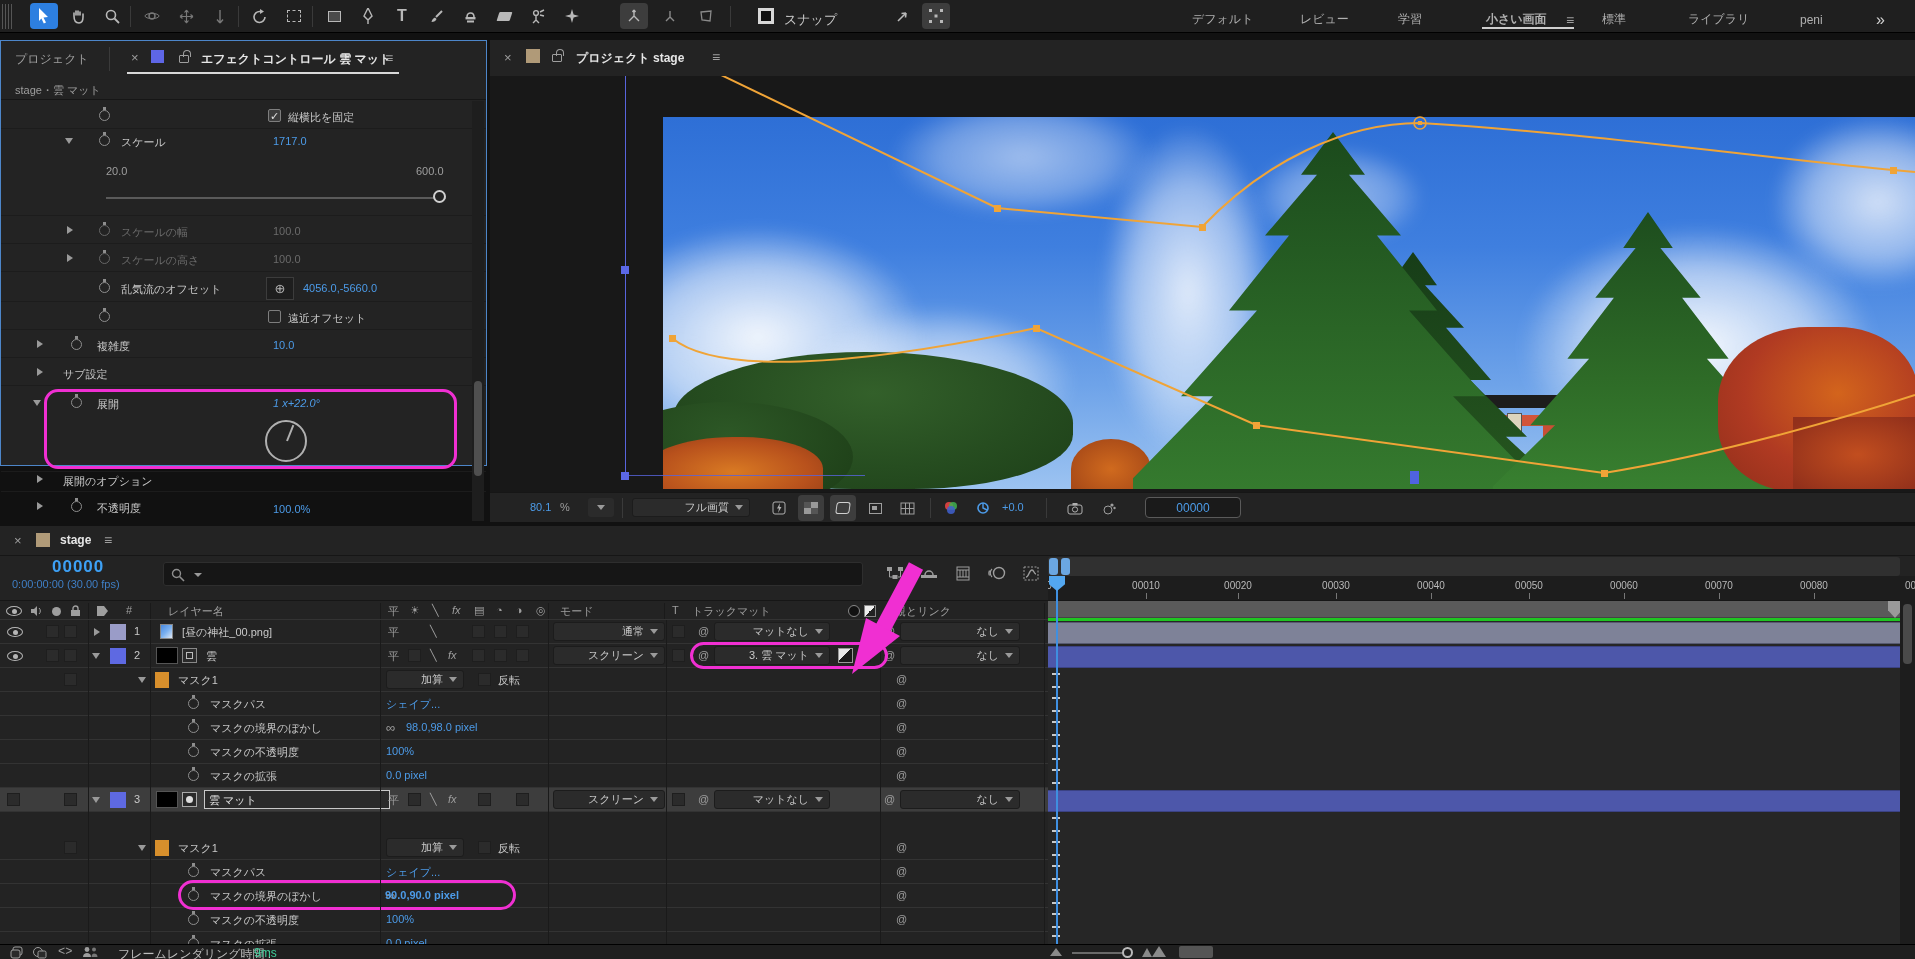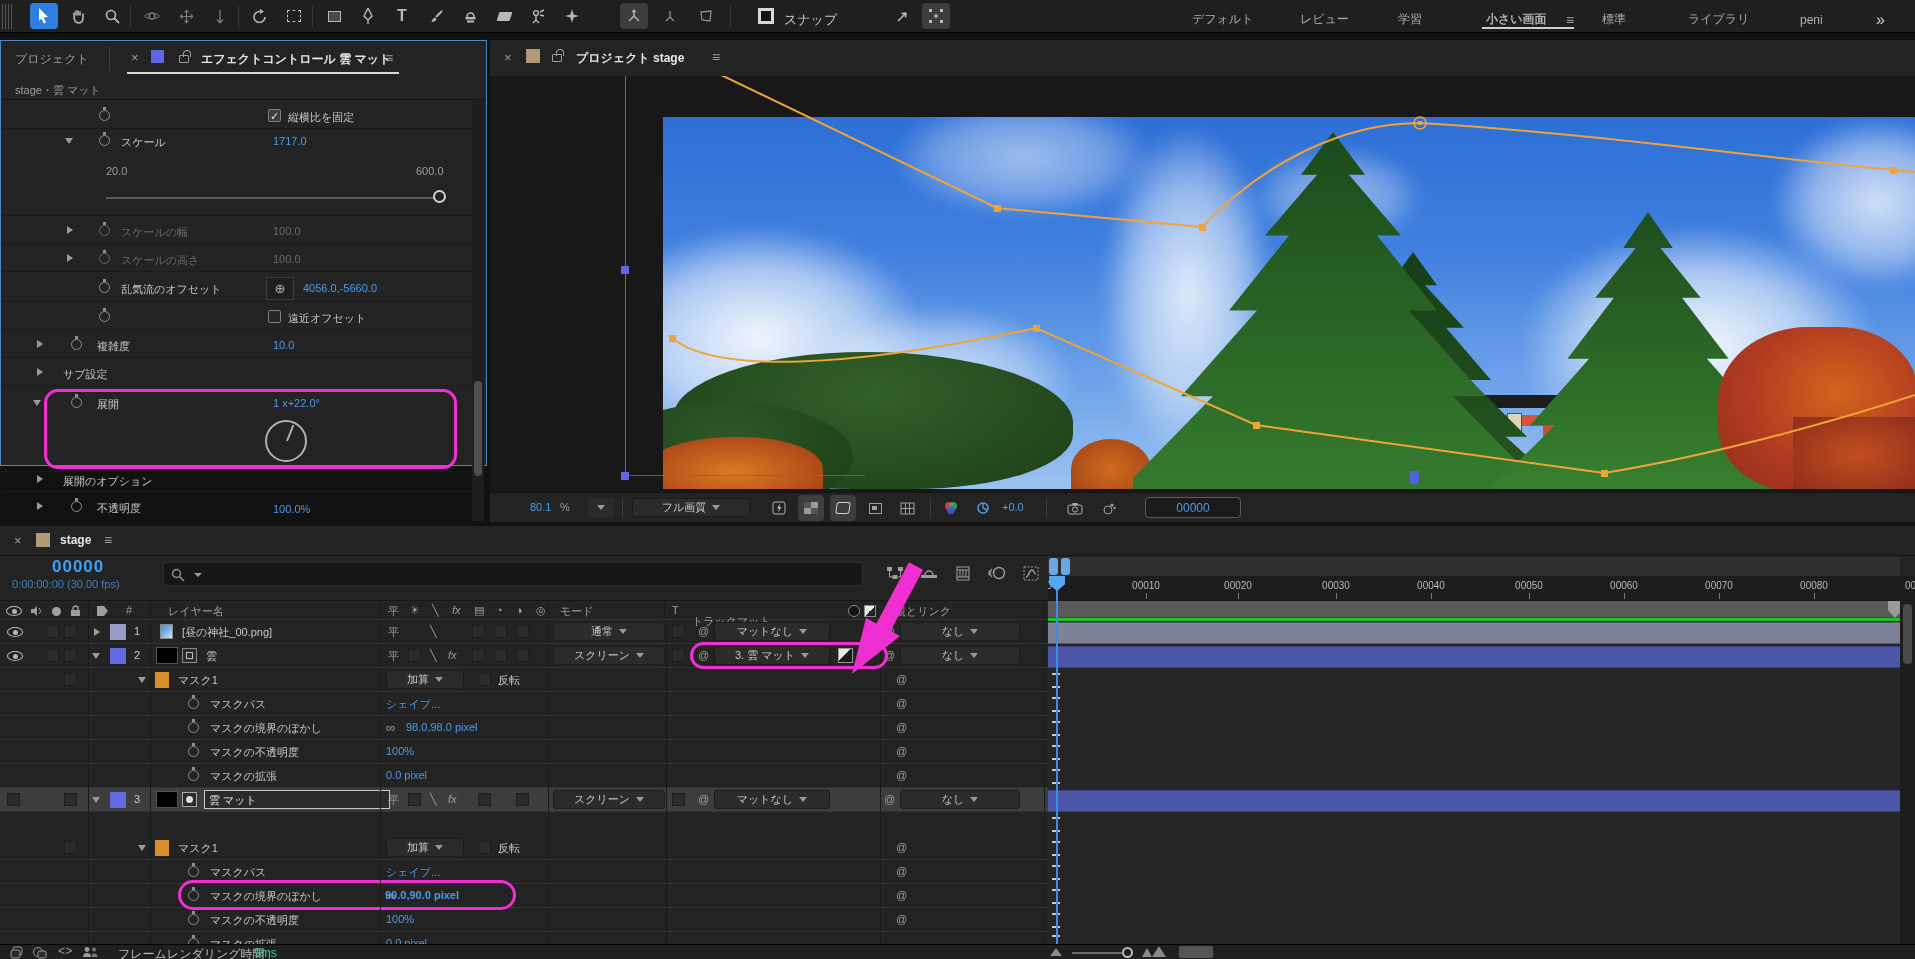--- a/index.html
+++ b/index.html
@@ -6,21 +6,21 @@
   *{box-sizing:border-box;}
   .app{position:relative;width:1915px;height:959px;background:#111;font-family:"Liberation Sans","DejaVu Sans",sans-serif;color:#c9c9c9;overflow:hidden;}
   .abs{position:absolute;}
   .t10{font-size:10px;}.t11{font-size:11px;}.t12{font-size:12px;}
   .dim{color:#9e9e9e;}.dis{color:#6a6a6a;}.blu{color:#4c9be8;}.wht{color:#e6e6e6;}
   .panel{position:absolute;background:#232323;}
   .tile{position:absolute;width:28px;height:26px;border-radius:4px;display:flex;align-items:center;justify-content:center;color:#b8b8b8;}
   .tile.on{background:#2d7fe0;color:#fff;}
   .tile.grp{color:#787878;}
   .tile.sel{background:#3d3d3d;}
-  .dd{position:absolute;height:19px;background:#2b2b2b;border:1px solid #1c1c1c;border-radius:3px;display:flex;align-items:center;justify-content:center;color:#c9c9c9;font-size:11px;padding:0 6px;}
+  .dd{position:absolute;height:19px;background:#2b2b2b;border:1px solid #1c1c1c;border-radius:3px;display:flex;align-items:center;justify-content:flex-end;color:#c9c9c9;font-size:11px;padding:0 6px;}
   .cv{width:0;height:0;border-left:4px solid transparent;border-right:4px solid transparent;border-top:5px solid #9a9a9a;margin-left:6px;flex:none;}
   .chr{width:0;height:0;border-left:6px solid #9a9a9a;border-top:4px solid transparent;border-bottom:4px solid transparent;display:inline-block;}
   .chd{width:0;height:0;border-top:6px solid #9a9a9a;border-left:4px solid transparent;border-right:4px solid transparent;display:inline-block;}
   .swatch{position:absolute;width:11px;height:11px;border:1.5px solid #8e8e8e;border-radius:50%;}
   .swatch:before{content:'';position:absolute;top:-4px;left:2.5px;width:3px;height:2.5px;background:#8e8e8e;}
   .cb{position:absolute;width:13px;height:13px;border:1px solid #7e7e7e;background:#262626;border-radius:2px;font-size:11px;line-height:12px;text-align:center;color:#e0e0e0;}
   .eye{position:absolute;width:16px;height:10px;border:1px solid #b5b5b5;border-radius:50%;}
   .eye:after{content:'';position:absolute;left:4.5px;top:1.5px;width:5px;height:5px;background:#b5b5b5;border-radius:50%;}
   .bx{position:absolute;width:13px;height:13px;background:#2b2b2b;border:1px solid #1e1e1e;}
   .rl{position:absolute;left:0;width:1048px;height:24px;border-bottom:1px solid #333;}
@@ -224,21 +224,21 @@
     <div class="abs t11 blu" style="left:272px;top:298px;">10.0</div>
     <div class="abs" style="left:0;top:316px;width:485px;height:1px;background:#1c1c1c;"></div>
 
     <span class="chr" style="position:absolute;left:36px;top:327px;"></span>
     <div class="abs t11" style="left:62px;top:326px;">サブ設定</div>
     <div class="abs" style="left:0;top:344px;width:485px;height:1px;background:#1c1c1c;"></div>
 
     <span class="chd" style="position:absolute;left:32px;top:359px;"></span>
     <div class="swatch" style="left:70px;top:356px;"></div>
     <div class="abs t11" style="left:96px;top:356px;">展開</div>
-    <div class="abs t11 blu" style="left:272px;top:356px;">1 x+22.0°</div>
+    <div class="abs t11 blu" style="left:272px;top:356px;font-style:italic;">1 x+22.0°</div>
     <div class="abs" style="left:264px;top:379px;width:42px;height:42px;border:2px solid #b0b0b0;border-radius:50%;">
       <div style="position:absolute;left:19px;top:2px;width:2px;height:17px;background:#b0b0b0;transform-origin:50% 100%;transform:rotate(22deg);"></div>
     </div>
     <div class="mag" style="left:43px;top:348px;width:413px;height:80px;"></div>
     <div class="abs" style="left:0;top:430px;width:485px;height:1px;background:#1c1c1c;"></div>
 
     <span class="chr" style="position:absolute;left:36px;top:434px;"></span>
     <div class="abs t11" style="left:62px;top:433px;">展開のオプション</div>
     <div class="abs" style="left:0;top:450px;width:485px;height:1px;background:#1c1c1c;"></div>
 
@@ -480,21 +480,21 @@
       <span class="abs t11 dim" style="left:432px;top:3px;">╲</span>
       <span class="abs t11 dim" style="left:452px;top:3px;font-style:italic;">fx</span>
       <span class="abs t11 dim" style="left:474px;top:3px;">▤</span>
       <span class="abs t11 dim" style="left:496px;top:3px;">◔</span>
       <span class="abs t11 dim" style="left:516px;top:3px;">◑</span>
       <span class="abs t11 dim" style="left:536px;top:3px;">◎</span>
       <div class="sep" style="left:548px;top:2px;height:16px;"></div>
       <span class="abs t11 dim" style="left:560px;top:3px;">モード</span>
       <div class="sep" style="left:664px;top:2px;height:16px;"></div>
       <span class="abs t11 dim" style="left:672px;top:3px;">T</span>
-      <span class="abs t11 dim" style="left:692px;top:13px;">トラックマット</span>
+      <span class="abs t11 dim" style="left:692px;top:3px;">トラックマット</span>
       <div class="abs" style="left:848px;top:4px;width:12px;height:12px;background:#111;border:1px solid #888;border-radius:6px;"></div>
       <div class="abs" style="left:864px;top:4px;width:12px;height:12px;background:linear-gradient(135deg,#eee 50%,#222 50%);border:1px solid #888;"></div>
       <span class="abs t11 dim" style="left:895px;top:3px;">親とリンク</span>
       <div class="sep" style="left:1044px;top:2px;height:16px;"></div>
     </div>
 
     <div class="rl" style="top:94px;">
       <div class="eye" style="left:7px;top:7px;"></div>
       <div class="bx" style="left:46px;top:5px;"></div>
         <div class="bx" style="left:64px;top:5px;"></div>

